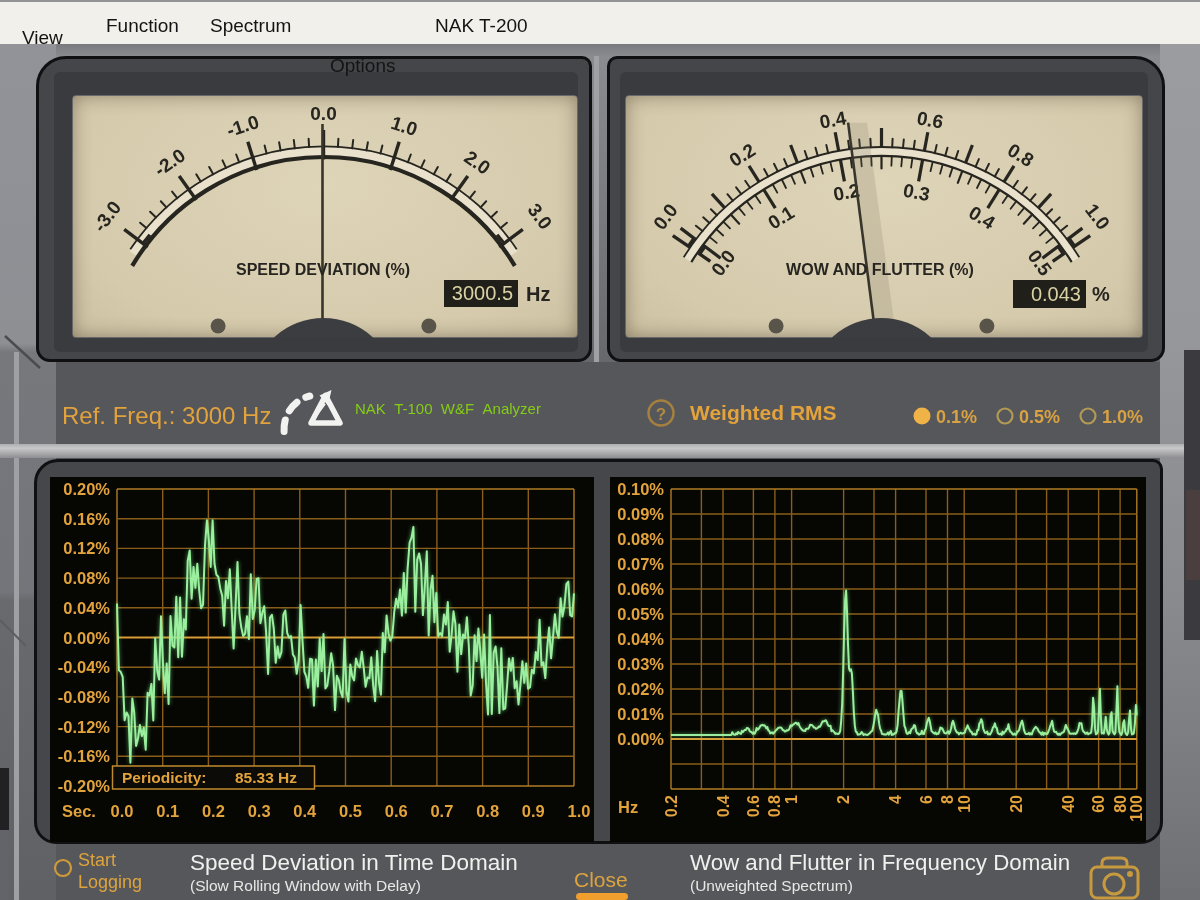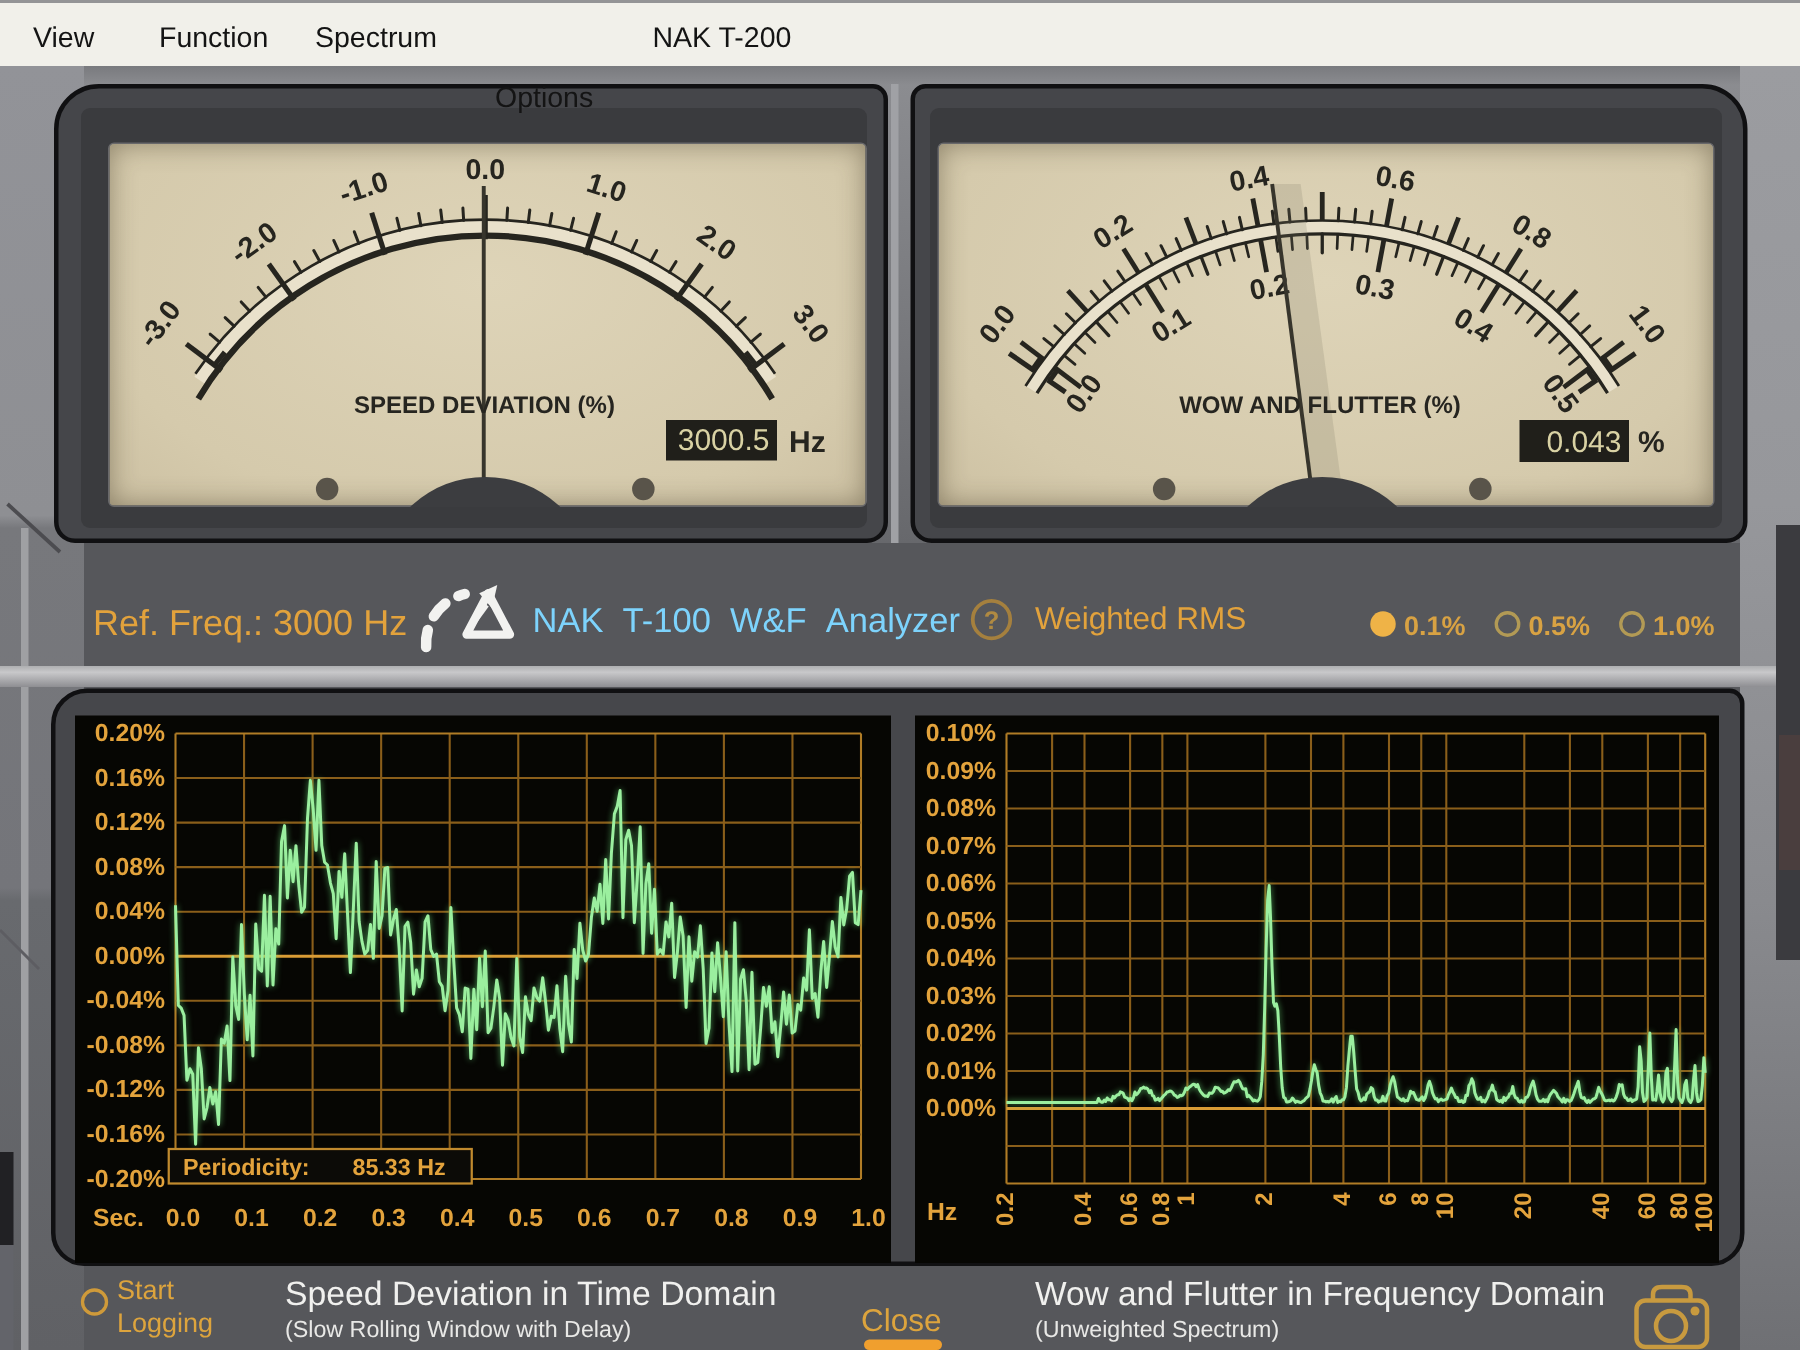--- a/index.html
+++ b/index.html
@@ -220,26 +220,26 @@
     <text x="1092" y="301" font-size="20" font-weight="bold" fill="#26251f">%</text>
   </svg>
 
   <div class="abs" style="left:62px;top:402px;font-size:24px;color:#e2a23c;">Ref. Freq.: 3000 Hz</div>
   <svg class="abs" style="left:0;top:0;" width="1200" height="460">
 <path d="M 284.1 431.4 A 34.0 34.0 0 0 1 309.8 396.0" stroke="#f2f2f0" stroke-width="7" fill="none" stroke-dasharray="11.5 10" stroke-linecap="round"></path>
 <path d="M 311 423 L 325.5 395.5 L 340 423 Z" fill="none" stroke="#f2f2f0" stroke-width="5.5" stroke-linejoin="round"></path>
 <line x1="314.5" y1="416" x2="324" y2="403" stroke="#f2f2f0" stroke-width="4.5"></line>
 <polygon points="331.5,390 319.5,395.5 328,405.5" fill="#f2f2f0"></polygon>
   </svg>
-  <div class="abs" style="left:355px;top:400px;font-size:23px;color:#7dd3fc;">NAK&nbsp;&nbsp;T-100&nbsp;&nbsp;W&amp;F&nbsp;&nbsp;Analyzer</div>
+  <div class="abs" style="left:355px;top:400px;font-size:15px;color:#84cc16;">NAK&nbsp;&nbsp;T-100&nbsp;&nbsp;W&amp;F&nbsp;&nbsp;Analyzer</div>
   <svg class="abs" style="left:645px;top:399px;" width="34" height="30">
     <circle cx="16" cy="14" r="12.5" fill="none" stroke="#a5803e" stroke-width="2.5"></circle>
     <text x="16" y="15" text-anchor="middle" dominant-baseline="central" font-size="17" font-weight="bold" fill="#b08a42" font-family="&quot;Liberation Sans&quot;, sans-serif">?</text>
   </svg>
-  <div class="abs" style="left:690px;top:401px;font-size:21px;color:#e2a23c;">Weighted RMS</div>
+  <div class="abs" style="left:690px;top:401px;font-size:21px;color:#e2a23c;font-weight:bold;">Weighted RMS</div>
   <svg class="abs" style="left:905px;top:403px;" width="260" height="26" font-family="&quot;Liberation Sans&quot;, sans-serif">
     <circle cx="17" cy="13" r="8.5" fill="#efb347"></circle>
     <text x="31" y="14" dominant-baseline="central" font-size="18" font-weight="bold" fill="#d8a243">0.1%</text>
     <circle cx="100" cy="13" r="7.5" fill="none" stroke="#b29a55" stroke-width="2.2"></circle>
     <text x="114" y="14" dominant-baseline="central" font-size="18" font-weight="bold" fill="#d8a243">0.5%</text>
     <circle cx="183" cy="13" r="7.5" fill="none" stroke="#b29a55" stroke-width="2.2"></circle>
     <text x="197" y="14" dominant-baseline="central" font-size="18" font-weight="bold" fill="#d8a243">1.0%</text>
   </svg>
 
   <div class="abs" style="left:34px;top:459px;width:1129px;height:385px;background:#46474b;border:3px solid #101012;border-radius:24px 10px 22px 22px;"></div>
@@ -368,21 +368,21 @@
     <text x="690" y="26" font-size="22.3" fill="#f0f0ee">Wow and Flutter in Frequency Domain</text>
     <text x="690" y="47" font-size="15.5" fill="#e8e8e6">(Unweighted Spectrum)</text>
 <rect x="1091" y="23" width="47" height="31" rx="6" fill="none" stroke="#c89a3f" stroke-width="3"></rect>
 <path d="M 1102 24 L 1102 19 Q 1102 14 1108 14 L 1121 14 Q 1127 14 1127 19 L 1127 24" fill="none" stroke="#c89a3f" stroke-width="3"></path>
 <circle cx="1114" cy="40" r="10" fill="none" stroke="#c89a3f" stroke-width="3"></circle>
 <circle cx="1130" cy="30" r="3" fill="#c89a3f"></circle>
   </svg>
 
   <div class="abs" style="left:0;top:0;width:1200px;height:44px;background:#f1f0ea;border-top:2px solid #949496;">
     <div class="abs" style="top:13px;width:1200px;font-size:19px;color:#141414;">
-      <span class="abs" style="left:22px;">View</span>
+      <span class="abs" style="left:22px;margin-top:12px;">View</span>
       <span class="abs" style="left:106px;">Function</span>
       <span class="abs" style="left:210px;">Spectrum</span>
       <span class="abs" style="left:330px;margin-top:40px;">Options</span>
       <span class="abs" style="left:435px;">NAK T-200</span>
     </div>
   </div>
 
 </div>
 
 </body></html>

